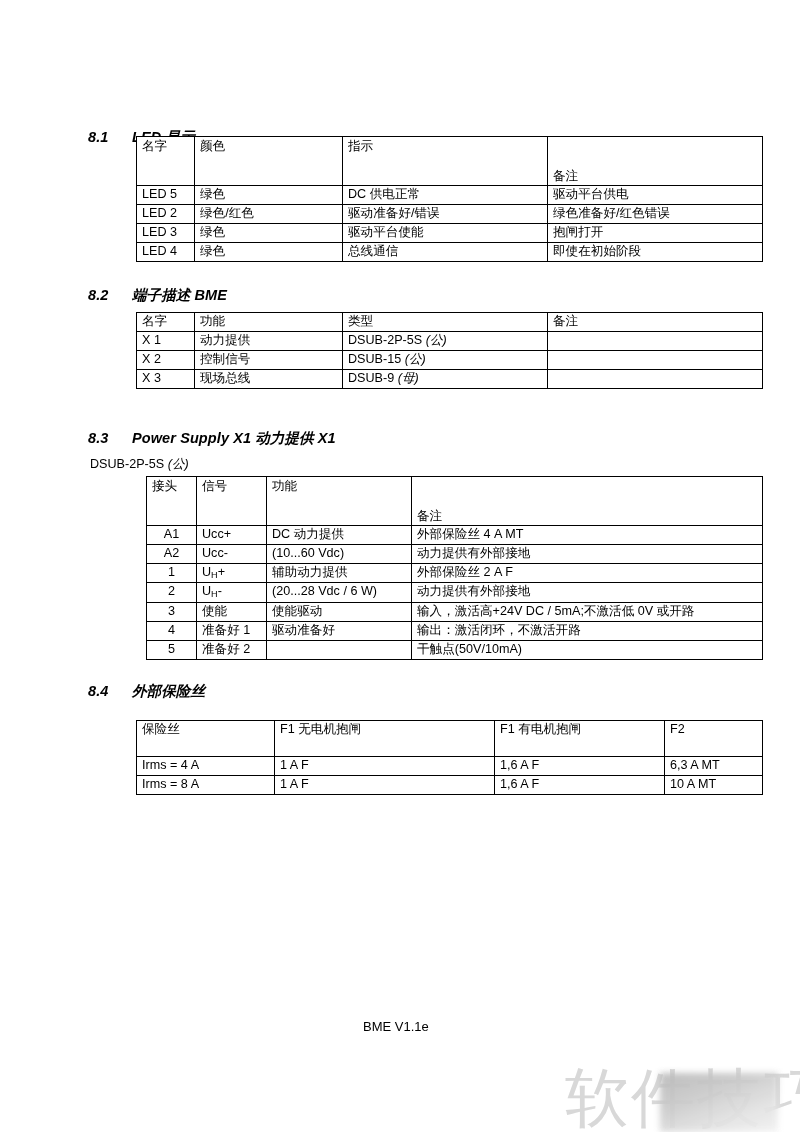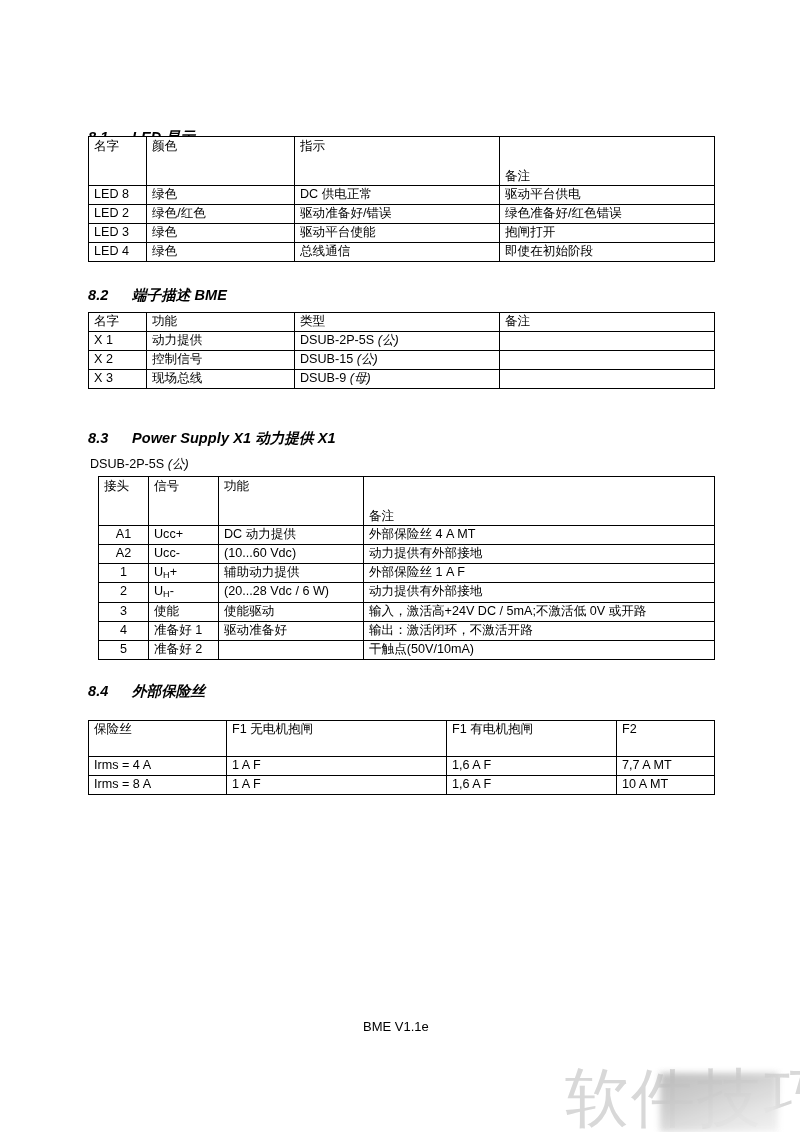--- a/index.html
+++ b/index.html
@@ -38,20 +38,21 @@
     width: 44px;
   }
 
   
   .doc-table {
     position: absolute;
     border-collapse: collapse;
     table-layout: fixed;
     font-size: 12.6px;
     background: #fff;
+    margin-left: 48px;
   }
   .doc-table td, .doc-table th {
     border: 1px solid #000;
     padding: 1px 5px 2px 5px;
     vertical-align: top;
     text-align: left;
     font-weight: normal;
     line-height: 1.15;
     overflow: hidden;
     white-space: nowrap;
@@ -114,21 +115,21 @@
         <col style="width:215px">
     </colgroup>
     <tbody>
       <tr class="hdr-tall">
         <td class="top-al">名字</td>
         <td class="top-al">颜色</td>
         <td class="top-al">指示</td>
         <td>备注</td>
       </tr>
       <tr>
-        <td class="b">LED 8</td>
+        <td class="b">LED 5</td>
         <td>绿色</td>
         <td>DC 供电正常</td>
         <td>驱动平台供电</td>
       </tr>
       <tr>
         <td class="b">LED 2</td>
         <td>绿色/红色</td>
         <td>驱动准备好/错误</td>
         <td>绿色准备好/红色错误</td>
       </tr>
@@ -219,21 +220,21 @@
       <tr>
         <td class="ctr">A2</td>
         <td>Ucc-</td>
         <td>(10...60 Vdc)</td>
         <td>动力提供有外部接地</td>
       </tr>
       <tr>
         <td class="ctr">1</td>
         <td><span>U</span><sub>H</sub><span>+</span></td>
         <td>辅助动力提供</td>
-        <td>外部保险丝 1 A F</td>
+        <td>外部保险丝 2 A F</td>
       </tr>
       <tr>
         <td class="ctr">2</td>
         <td><span>U</span><sub>H</sub><span>-</span></td>
         <td>(20...28 Vdc / 6 W)</td>
         <td>动力提供有外部接地</td>
       </tr>
       <tr>
         <td class="ctr">3</td>
         <td>使能</td>
@@ -270,21 +271,21 @@
       <tr style="height:36px">
         <td>保险丝</td>
         <td class="b">F1 无电机抱闸</td>
         <td class="b">F1 有电机抱闸</td>
         <td class="b">F2</td>
       </tr>
       <tr>
         <td>Irms = 4 A</td>
         <td>1 A F</td>
         <td>1,6 A F</td>
-        <td>7,7 A MT</td>
+        <td>6,3 A MT</td>
       </tr>
       <tr>
         <td>Irms = 8 A</td>
         <td>1 A F</td>
         <td>1,6 A F</td>
         <td>10 A MT</td>
       </tr>
     </tbody>
   </table>
 

